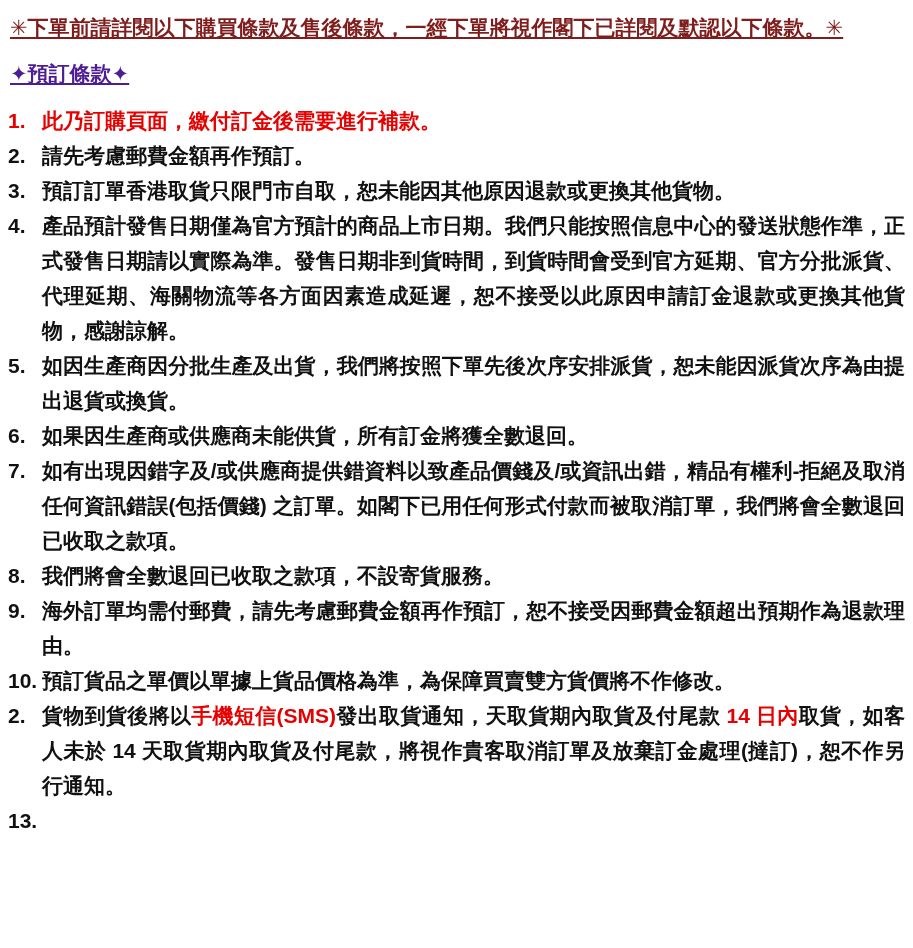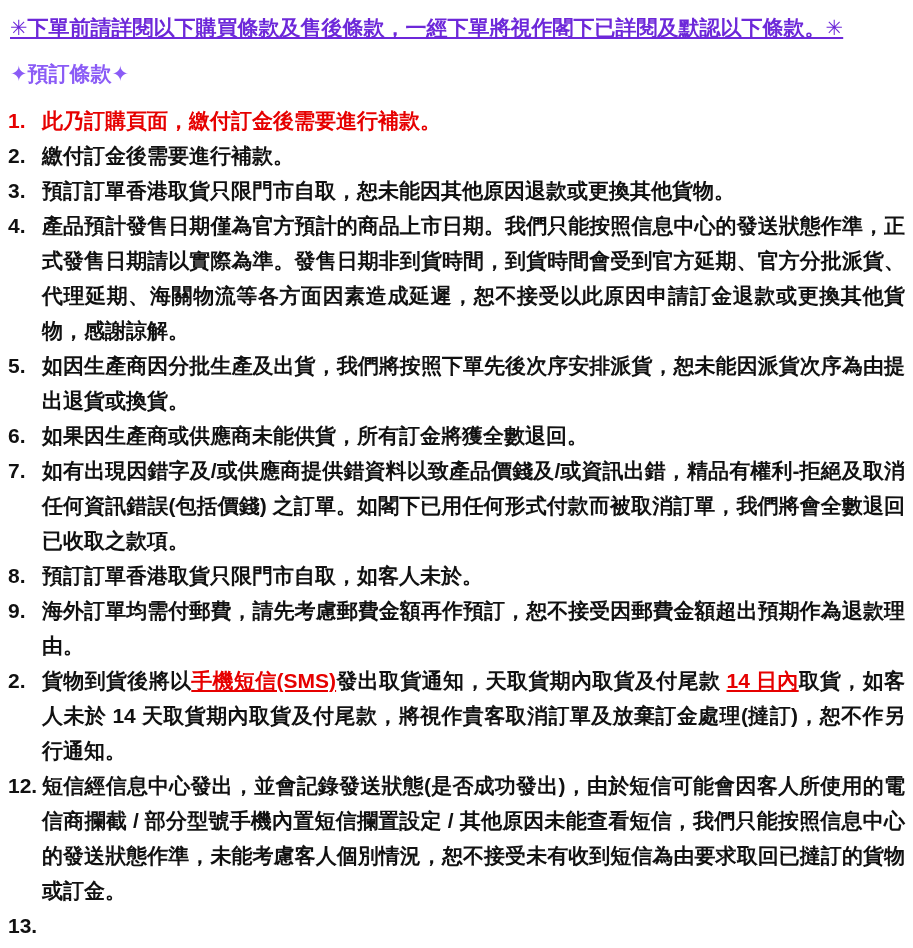--- a/index.html
+++ b/index.html
@@ -10,27 +10,28 @@
     background: #ffffff;
     padding: 10px 8px 0 8px;
     font-family: "Liberation Sans", "DejaVu Sans", sans-serif;
     font-weight: bold;
     font-size: 21px;
     line-height: 35px;
     color: #111111;
     overflow: hidden;
   }
   .warning {
-    color: #6d28d9;
+    color: #7f1d1d;
     text-decoration: underline;
     margin: 0 0 11px 2px;
   }
   .section-title-row { margin: 0 0 12px 2px; }
   .section-title {
-    color: #8b5cf6;
+    color: #4c1d95;
+    text-decoration: underline;
   }
   ol.terms {
     list-style: none;
     margin: 0;
     padding: 0;
   }
   ol.terms li {
     display: flex;
     align-items: flex-start;
   }
@@ -39,40 +40,39 @@
     white-space: nowrap;
   }
   ol.terms .body {
     flex: 1;
     text-align: justify;
   }
   li.red { color: #e60000; }
   .seg-plain { text-decoration: none; margin-top: 32px; }
   .seg-red-underline {
     color: #e60000;
-    text-decoration: underline;
   }
 </style>
 </head>
 <body>
 
 <div class="warning">✳下單前請詳閱以下購買條款及售後條款，一經下單將視作閣下已詳閱及默認以下條款。✳</div>
 
 <div class="section-title-row">
   <span class="section-title">✦預訂條款✦</span>
 </div>
 
 <ol class="terms">
     <li class="red">
       <span class="num">1.</span>
       <span class="body"><span class="seg-plain">此乃訂購頁面，繳付訂金後需要進行補款。</span></span>
     </li>
     <li>
       <span class="num">2.</span>
-      <span class="body"><span class="seg-plain">繳付訂金後需要進行補款。</span></span>
+      <span class="body"><span class="seg-plain">請先考慮郵費金額再作預訂。</span></span>
     </li>
     <li>
       <span class="num">3.</span>
       <span class="body"><span class="seg-plain">預訂訂單香港取貨只限門市自取，恕未能因其他原因退款或更換其他貨物。</span></span>
     </li>
     <li>
       <span class="num">4.</span>
       <span class="body"><span class="seg-plain">產品預計發售日期僅為官方預計的商品上市日期。我們只能按照信息中心的發送狀態作準，正式發售日期請以實際為準。發售日期非到貨時間，到貨時間會受到官方延期、官方分批派貨、代理延期、海關物流等各方面因素造成延遲，恕不接受以此原因申請訂金退款或更換其他貨物，感謝諒解。</span></span>
     </li>
     <li>
@@ -82,31 +82,31 @@
     <li>
       <span class="num">6.</span>
       <span class="body"><span class="seg-plain">如果因生產商或供應商未能供貨，所有訂金將獲全數退回。</span></span>
     </li>
     <li>
       <span class="num">7.</span>
       <span class="body"><span class="seg-plain">如有出現因錯字及/或供應商提供錯資料以致產品價錢及/或資訊出錯，精品有權利-拒絕及取消任何資訊錯誤(包括價錢) 之訂單。如閣下已用任何形式付款而被取消訂單，我們將會全數退回已收取之款項。</span></span>
     </li>
     <li>
       <span class="num">8.</span>
-      <span class="body"><span class="seg-plain">預訂訂單香港取貨只限門市自取，如客人未於。</span></span>
+      <span class="body"><span class="seg-plain">我們將會全數退回已收取之款項，不設寄貨服務。</span></span>
     </li>
     <li>
       <span class="num">9.</span>
       <span class="body"><span class="seg-plain">海外訂單均需付郵費，請先考慮郵費金額再作預訂，恕不接受因郵費金額超出預期作為退款理由。</span></span>
     </li>
     <li>
+      <span class="num">10.</span>
+      <span class="body"><span class="seg-plain">預訂貨品之單價以單據上貨品價格為準，為保障買賣雙方貨價將不作修改。</span></span>
+    </li>
+    <li>
       <span class="num">2.</span>
       <span class="body"><span class="seg-plain">貨物到貨後將以</span><span class="seg-red-underline">手機短信(SMS)</span><span class="seg-plain">發出取貨通知，天取貨期內取貨及付尾款 </span><span class="seg-red-underline">14 日內</span><span class="seg-plain">取貨，如客人未於 14 天取貨期內取貨及付尾款，將視作貴客取消訂單及放棄訂金處理(撻訂)，恕不作另行通知。</span></span>
-    </li>
-    <li>
-      <span class="num">12.</span>
-      <span class="body"><span class="seg-plain">短信經信息中心發出，並會記錄發送狀態(是否成功發出)，由於短信可能會因客人所使用的電信商攔截 / 部分型號手機內置短信攔置設定 / 其他原因未能查看短信，我們只能按照信息中心的發送狀態作準，未能考慮客人個別情況，恕不接受未有收到短信為由要求取回已撻訂的貨物或訂金。</span></span>
     </li>
     <li>
       <span class="num">13.</span>
       <span class="body"></span>
     </li>
   </ol>
 
 </body></html>

